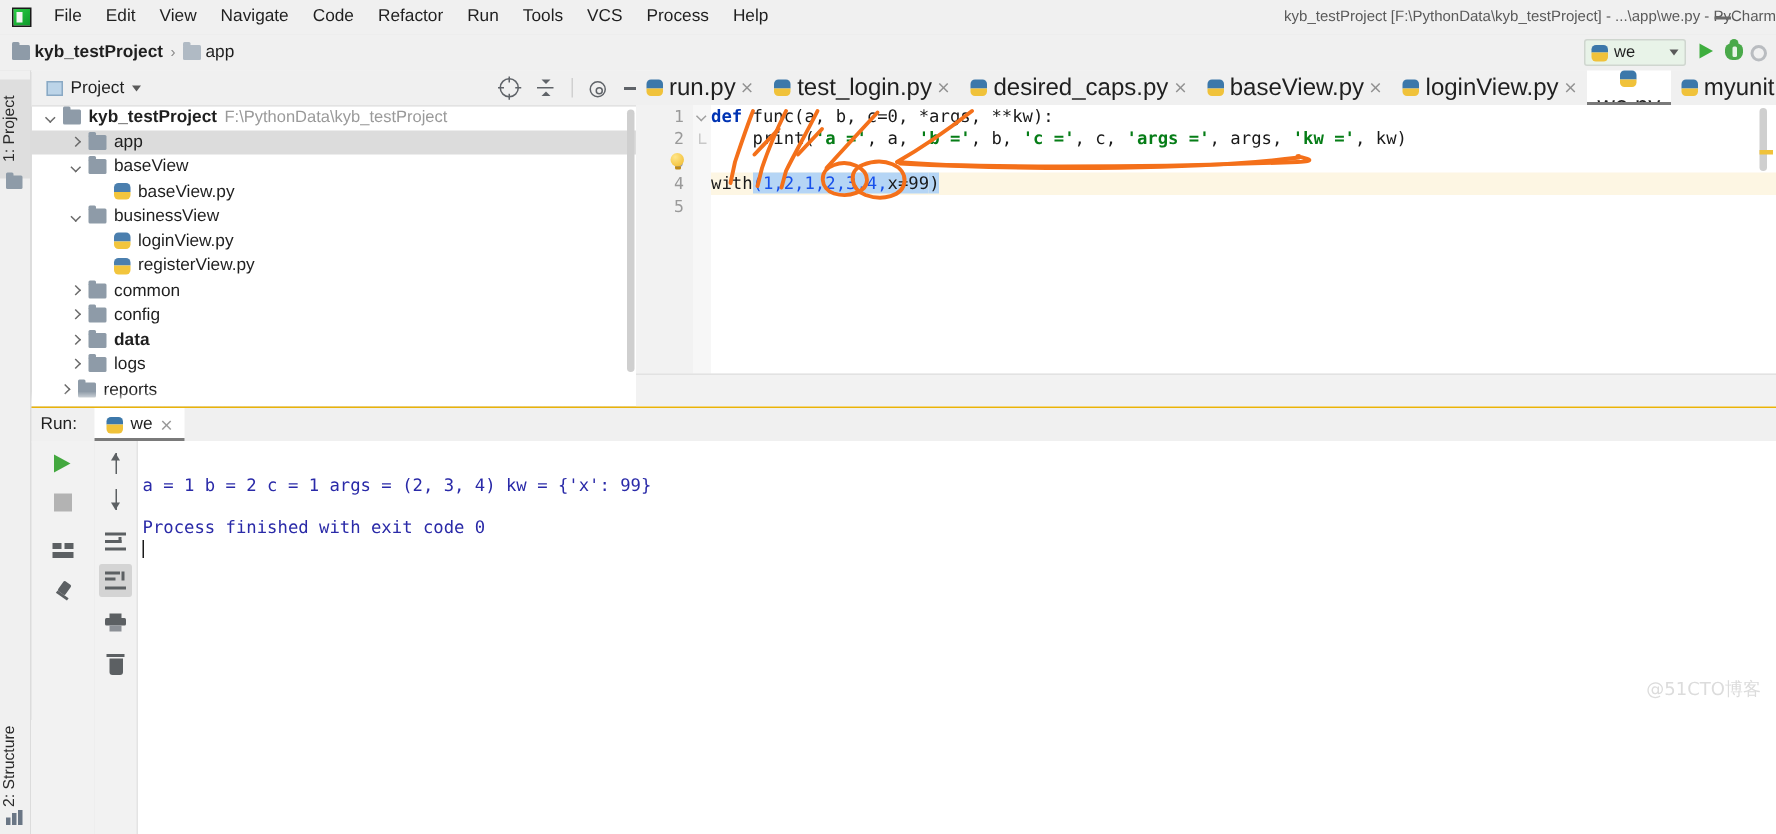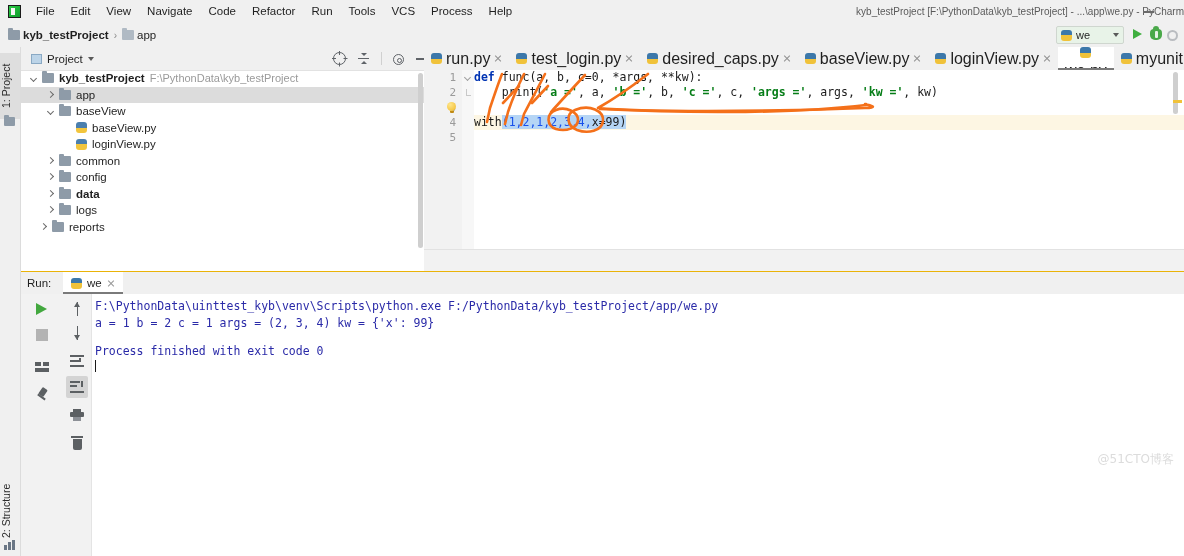--- a/index.html
+++ b/index.html
@@ -446,24 +446,34 @@
         <div class="trow" style="padding-left: 25px;">
           <div class="arw down"></div>
           <div class="folder-ico" style="margin-left: 4px;"></div>
           <span class="tlabel" style="margin-left: 5px;">baseView</span>
         </div>
         <div class="trow" style="padding-left: 42px;">
           <div class="arw"></div>
           <div class="pyfile" style="margin-left: 4px;"></div>
           <span class="tlabel" style="margin-left: 5px;">baseView.py</span>
         </div>
+        <div class="trow" style="padding-left: 25px;">
+          <div class="arw down"></div>
+          <div class="folder-ico" style="margin-left: 4px;"></div>
+          <span class="tlabel" style="margin-left: 5px;">businessView</span>
+        </div>
         <div class="trow" style="padding-left: 42px;">
           <div class="arw"></div>
           <div class="pyfile" style="margin-left: 4px;"></div>
           <span class="tlabel" style="margin-left: 5px;">loginView.py</span>
+        </div>
+        <div class="trow" style="padding-left: 42px;">
+          <div class="arw"></div>
+          <div class="pyfile" style="margin-left: 4px;"></div>
+          <span class="tlabel" style="margin-left: 5px;">registerView.py</span>
         </div>
         <div class="trow" style="padding-left: 25px;">
           <div class="arw right"></div>
           <div class="folder-ico" style="margin-left: 4px;"></div>
           <span class="tlabel" style="margin-left: 5px;">common</span>
         </div>
         <div class="trow" style="padding-left: 25px;">
           <div class="arw right"></div>
           <div class="folder-ico" style="margin-left: 4px;"></div>
           <span class="tlabel" style="margin-left: 5px;">config</span>
@@ -626,21 +636,20 @@
         </div>
       <div class="tbtn2" style="top:138px;">
           <div class="gtrash">
             <i></i>
             <i></i>
           </div>
         </div>
     </div>
 
     <div class="console">
-      <div class="cl" style="top:5px;">F:\PythonData\uinttest_kyb\venv\Scripts\python.exe F:/PythonData/kyb_testProject/app/we.py</div>
       <div class="cl" style="top:22px;">a = 1 b = 2 c = 1 args = (2, 3, 4) kw = {'x': 99}</div>
       <div class="cl" style="top:50px;">Process finished with exit code 0</div>
       <div class="caretbar" style="top:66px;"></div>
     </div>
   </div>
 
   <svg class="annot" viewBox="0 0 1184 556">
     <g fill="none" stroke="#f4701a" stroke-width="2.6" stroke-linecap="round" stroke-linejoin="round">
 
       <path d="M502,74 C498,84 494,96 490,108 L487,122"></path>

